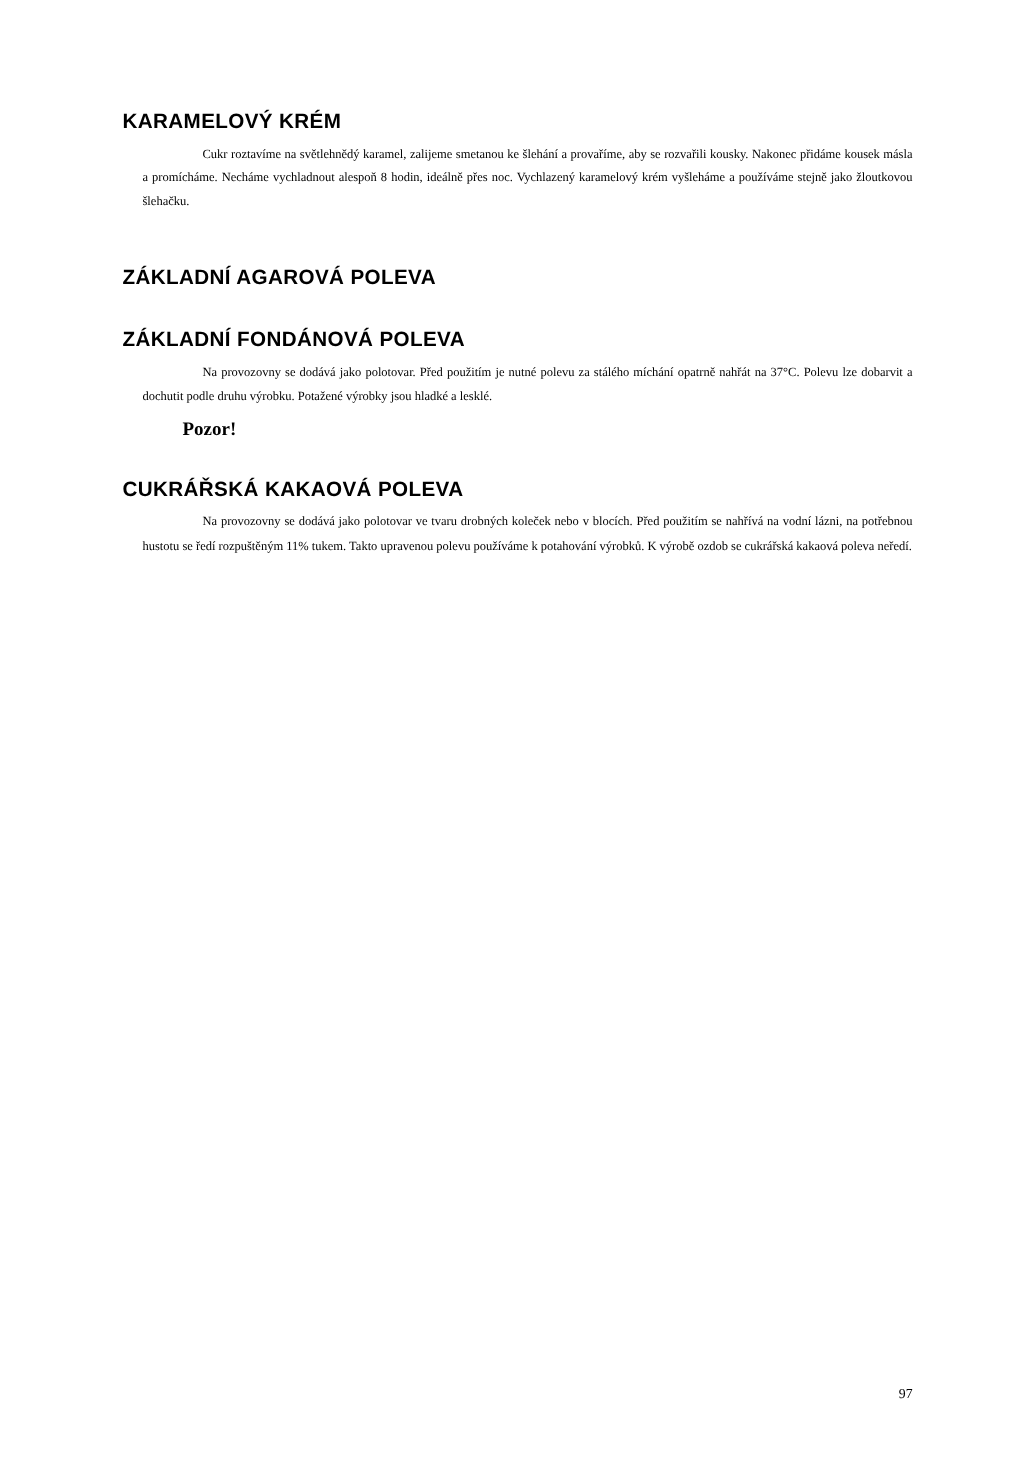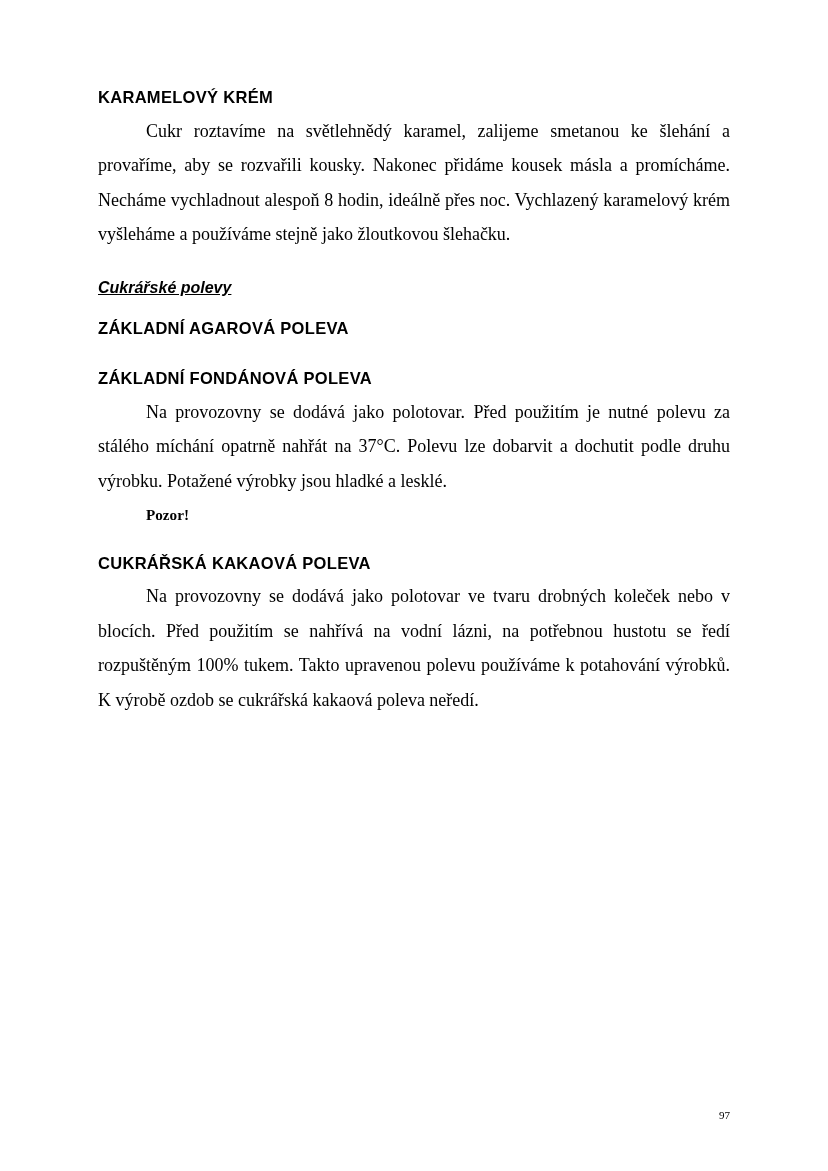--- a/index.html
+++ b/index.html
@@ -37,25 +37,25 @@
     font-family: "Liberation Sans", sans-serif;
     font-weight: bold;
     font-style: italic;
     font-size: 16px;
     text-decoration: underline;
     margin: 0 0 6px 0;
     line-height: 1.2;
   }
   p.body-par {
     font-family: "Liberation Serif", serif;
-    font-size: 18px;
+    font-size: 10px;
     line-height: 1.92;
     text-align: justify;
     text-indent: 48px;
-    margin: 0 0 2px 0;
+    margin: 0 0 2px 16px;
   }
   p.bold-note {
     font-family: "Liberation Serif", serif;
     font-size: 15.2px;
     font-weight: bold;
     line-height: 1.92;
     text-indent: 48px;
     margin: 0;
   }
   .gap-lg { height: 24px; }
@@ -73,33 +73,32 @@
 <body>
 
 <div class="page">
   <div class="content">
 
     <h1 class="sect-title">KARAMELOVÝ KRÉM</h1>
     <p class="body-par">Cukr roztavíme na světlehnědý karamel, zalijeme smetanou ke šlehání a provaříme, aby se rozvařili kousky. Nakonec přidáme kousek másla a promícháme. Necháme vychladnout alespoň 8 hodin, ideálně přes noc. Vychlazený karamelový krém vyšleháme a používáme stejně jako žloutkovou šlehačku.</p>
 
     <div class="gap-lg"></div>
 
-    <h2 class="italic-head">Cukrářské polevy</h2>
 
     <div class="gap-md"></div>
 
     <h1 class="sect-title">ZÁKLADNÍ AGAROVÁ POLEVA</h1>
 
     <div class="gap-lg"></div>
 
     <h1 class="sect-title">ZÁKLADNÍ FONDÁNOVÁ POLEVA</h1>
     <p class="body-par">Na provozovny se dodává jako polotovar. Před použitím je nutné polevu za stálého míchání opatrně nahřát na 37°C. Polevu lze dobarvit a dochutit podle druhu výrobku. Potažené výrobky jsou hladké a lesklé.</p>
     <p class="bold-note">Pozor!</p>
 
     <div class="gap-lg"></div>
 
     <h1 class="sect-title">CUKRÁŘSKÁ KAKAOVÁ POLEVA</h1>
-    <p class="body-par">Na provozovny se dodává jako polotovar ve tvaru drobných koleček nebo v blocích. Před použitím se nahřívá na vodní lázni, na potřebnou hustotu se ředí rozpuštěným 100% tukem. Takto upravenou polevu používáme k potahování výrobků. K výrobě ozdob se cukrářská kakaová poleva neředí.</p>
+    <p class="body-par">Na provozovny se dodává jako polotovar ve tvaru drobných koleček nebo v blocích. Před použitím se nahřívá na vodní lázni, na potřebnou hustotu se ředí rozpuštěným 11% tukem. Takto upravenou polevu používáme k potahování výrobků. K výrobě ozdob se cukrářská kakaová poleva neředí.</p>
 
   </div>
 
   <div class="page-number">97</div>
 </div>
 
 </body></html>

